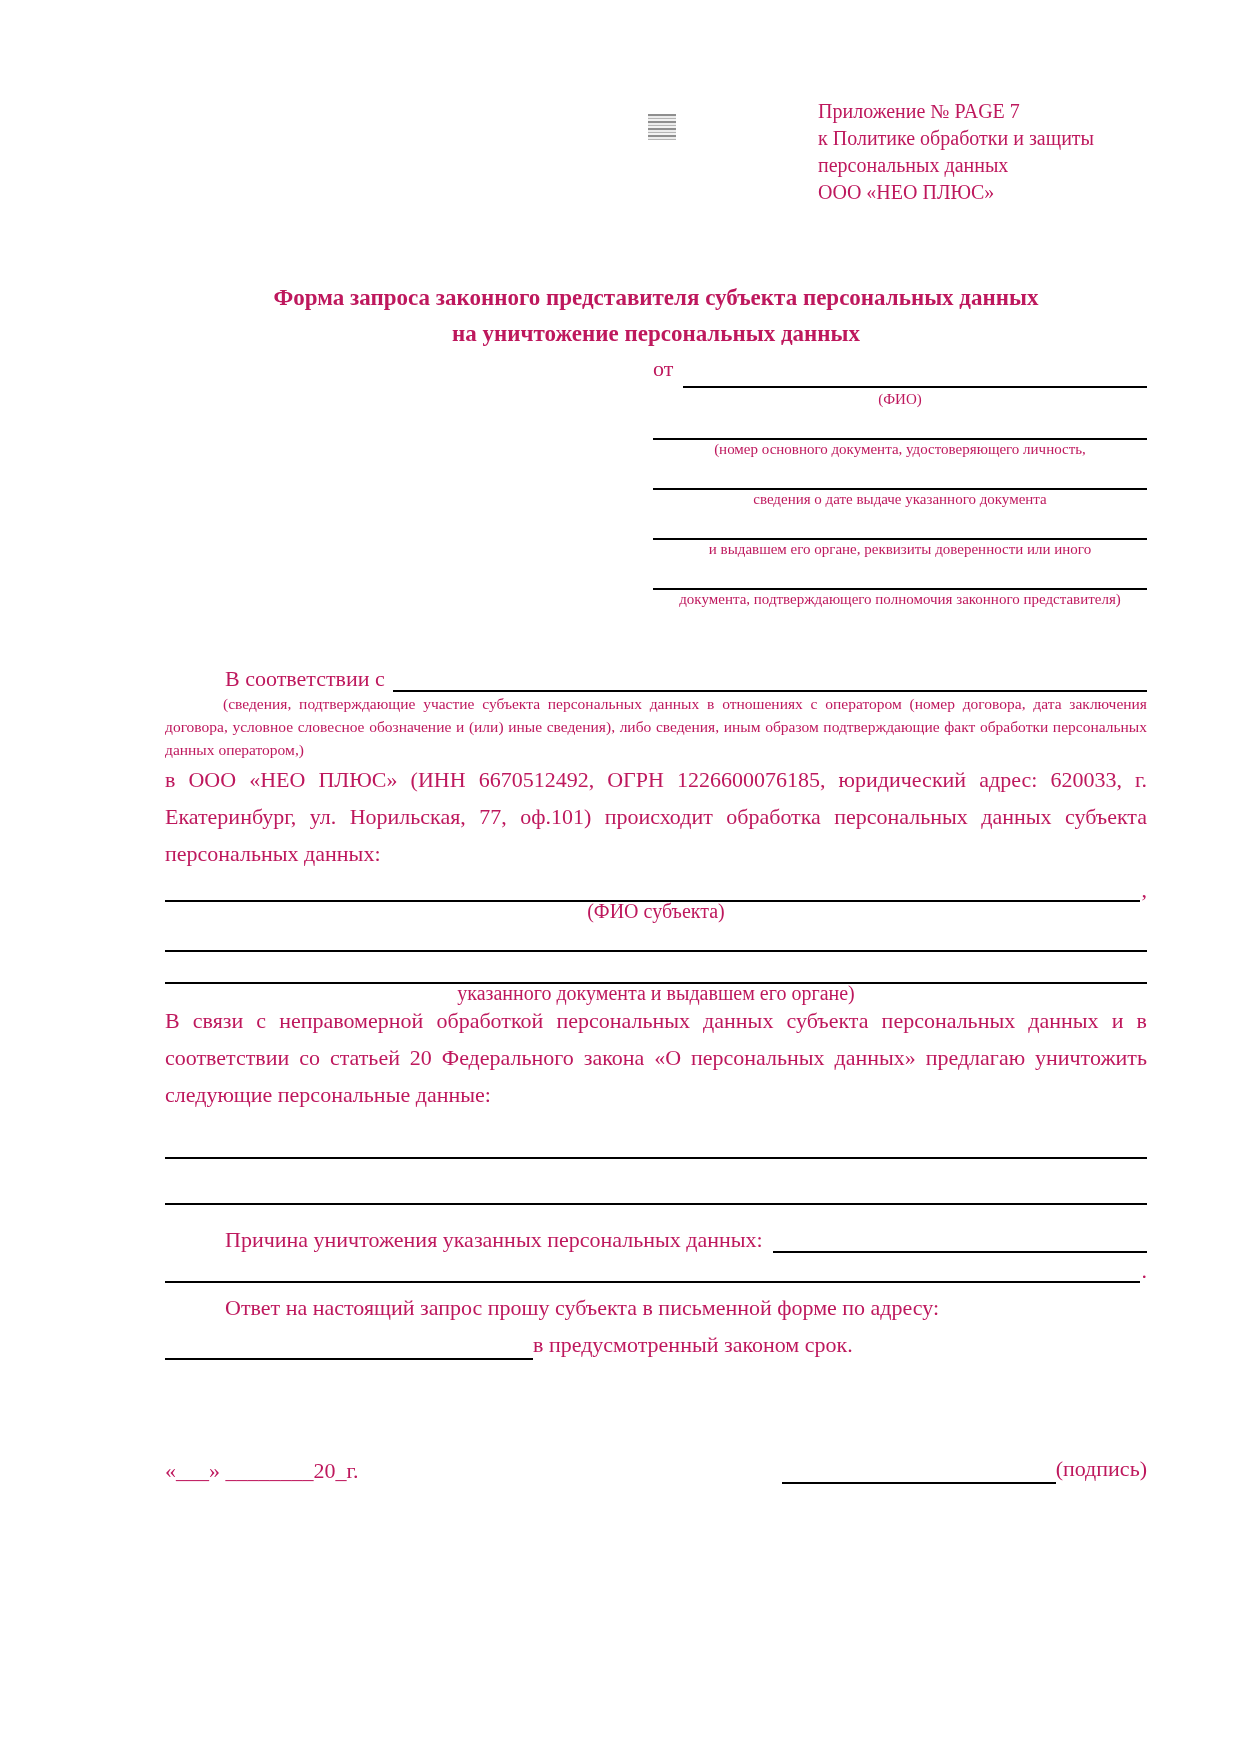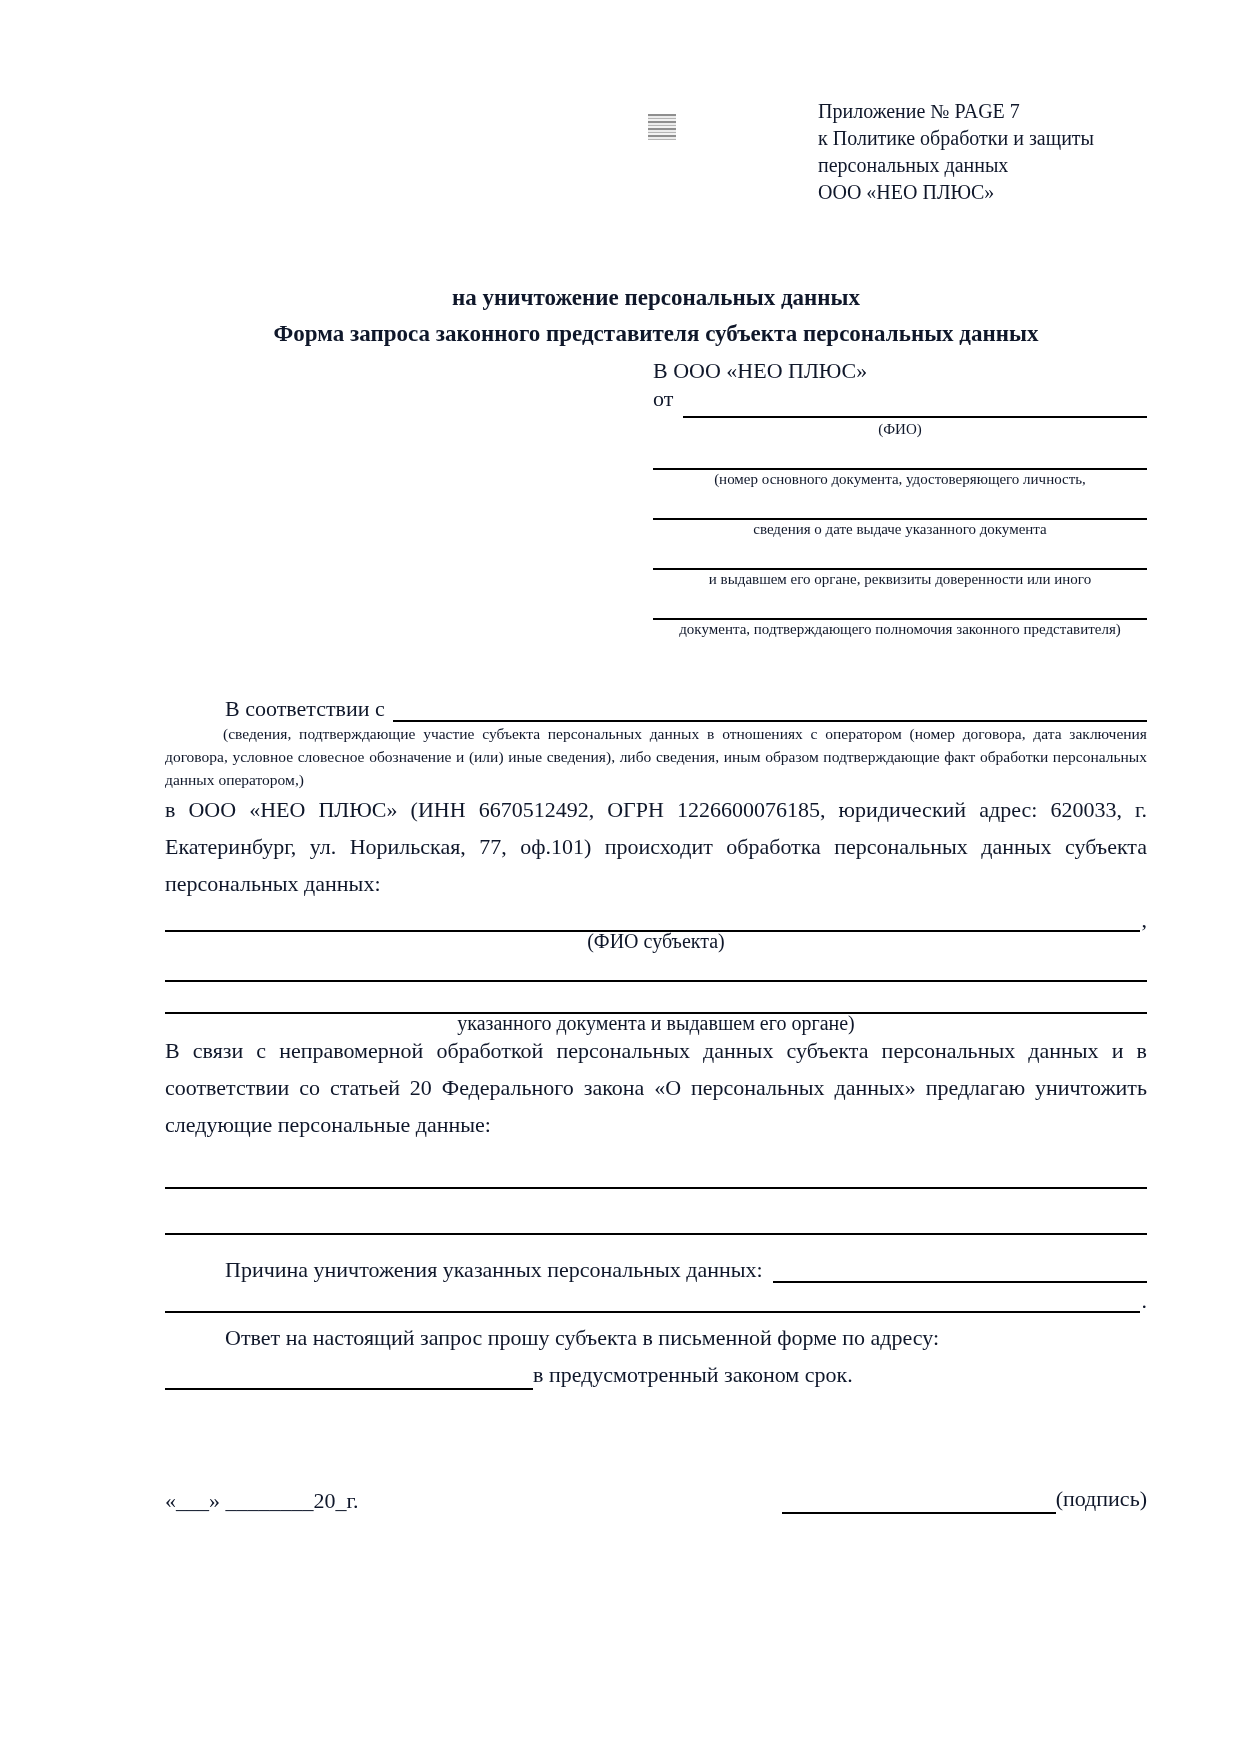--- a/index.html
+++ b/index.html
@@ -2,21 +2,21 @@
 <html lang="ru"><head>
 <meta charset="utf-8">
 <style>
   html, body { margin: 0; padding: 0; background: #ffffff; }
   .page {
     position: relative;
     width: 1242px;
     height: 1755px;
     box-sizing: border-box;
     background: #ffffff;
-    color: #0f172a;
+    color: #be185d;
     font-family: "Liberation Serif", "DejaVu Serif", serif;
     font-size: 22px;
     padding: 98px 95px 0 165px;
     overflow: hidden;
   }
 
   
   .header { position: relative; height: 116px; }
   .field-icon {
     position: absolute; left: 483px; top: 16px;
@@ -93,26 +93,25 @@
     <div class="field-icon"></div>
     <div class="appendix">
       <div>Приложение №  PAGE 7</div>
       <div>к Политике обработки и защиты</div>
       <div>персональных данных</div>
       <div>ООО «НЕО ПЛЮС»</div>
     </div>
   </div>
 
   <div class="title">
+    <div>Форма запроса законного представителя субъекта персональных данных</div>
     <div>на уничтожение персональных данных</div>
-    <div>Форма запроса законного представителя субъекта персональных данных</div>
   </div>
 
   <div class="addressee">
-    <div class="to-line">В ООО «НЕО ПЛЮС»</div>
     <div class="from-row">
       <span class="lbl">от</span>
       <span class="fill"></span>
     </div>
     <div class="cap">(ФИО)</div>
 
     <div class="blank-line"></div>
     <div class="cap">(номер основного документа, удостоверяющего личность,</div>
 
     <div class="blank-line"></div>

